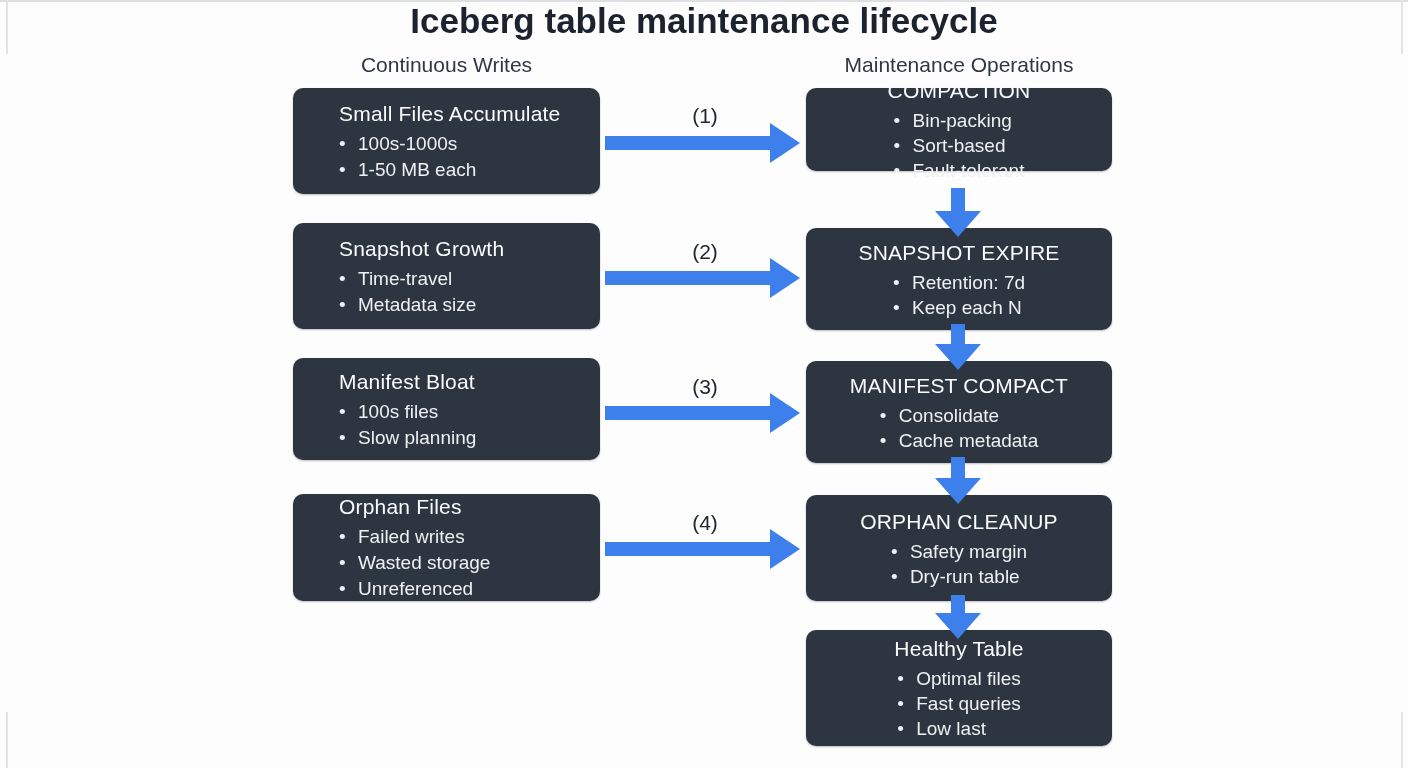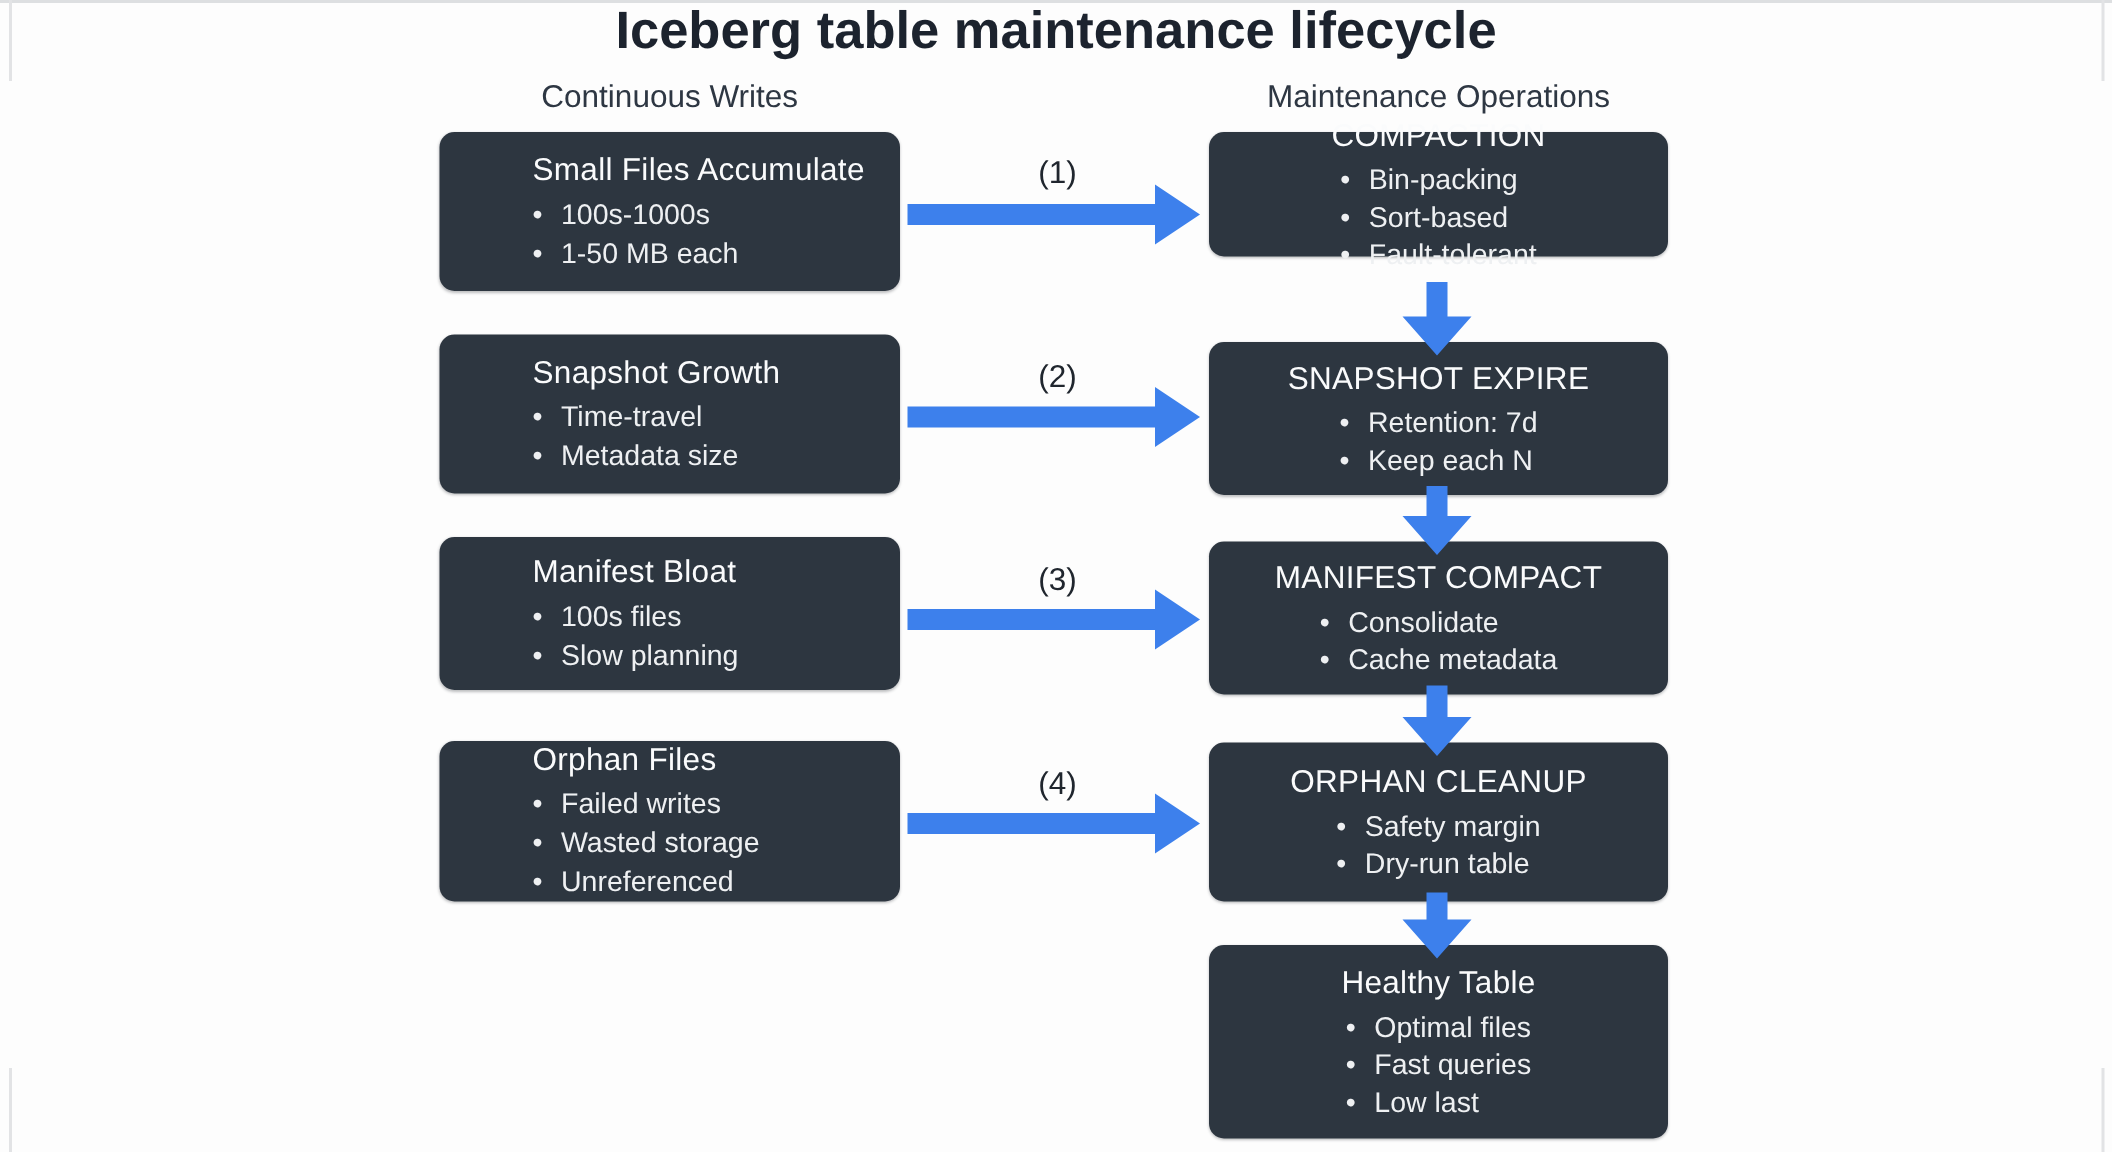--- a/index.html
+++ b/index.html
@@ -13,21 +13,21 @@
 
   .page-title{position:absolute;top:1px;left:0;width:1408px;text-align:center;
     font-size:35px;font-weight:600;color:#1c232e;}
   .col-header{position:absolute;top:53px;font-size:21px;font-weight:400;color:#2e3743;text-align:center;}
   .col-header.left{left:293px;width:307px;}
   .col-header.right{left:806px;width:306px;}
 
   .box{position:absolute;background:#2d3640;border-radius:10px;color:#eef0f2;
     display:flex;flex-direction:column;justify-content:center;
     box-shadow:0 1px 2px rgba(20,25,32,0.28);}
-  .box.left{left:293px;width:307px;align-items:flex-start;padding-left:62px;box-sizing:border-box;}
+  .box.left{left:293px;width:307px;align-items:flex-start;padding-left:46px;box-sizing:border-box;}
   .box.right{left:806px;width:306px;align-items:center;text-align:center;}
   .bt{font-size:21px;font-weight:500;line-height:28px;margin-bottom:3px;color:#fafbfc;letter-spacing:0.2px;}
   ul.bl{list-style:none;margin:0;padding:0;display:inline-block;text-align:left;}
   ul.bl li{position:relative;padding-left:19px;font-size:19px;line-height:26px;}
   ul.bl li::before{content:"\2022";position:absolute;left:0;top:0;}
   .box.right ul.bl li{line-height:25px;}
 
   .arrow-label{position:absolute;width:90px;left:660px;text-align:center;
     font-size:21px;color:#20262e;}
   svg.arrows{position:absolute;top:0;left:0;width:1408px;height:768px;pointer-events:none;}
@@ -98,21 +98,21 @@
       <li>Cache metadata</li>
     </ul>
   </div>
   <div class="box right" style="top: 495px; height: 106px; background: rgb(45, 54, 64); color: rgb(238, 240, 242);">
     <div class="bt">ORPHAN CLEANUP</div>
     <ul class="bl">
       <li>Safety margin</li>
       <li>Dry-run table</li>
     </ul>
   </div>
-  <div class="box right" style="top: 630px; height: 129px; background: rgb(45, 54, 64); color: rgb(238, 240, 242);">
+  <div class="box right" style="top: 630px; height: 116px; background: rgb(45, 54, 64); color: rgb(238, 240, 242);">
     <div class="bt">Healthy Table</div>
     <ul class="bl">
       <li>Optimal files</li>
       <li>Fast queries</li>
       <li>Low last</li>
     </ul>
   </div>
 
   <svg class="arrows" viewBox="0 0 1408 768">
 

